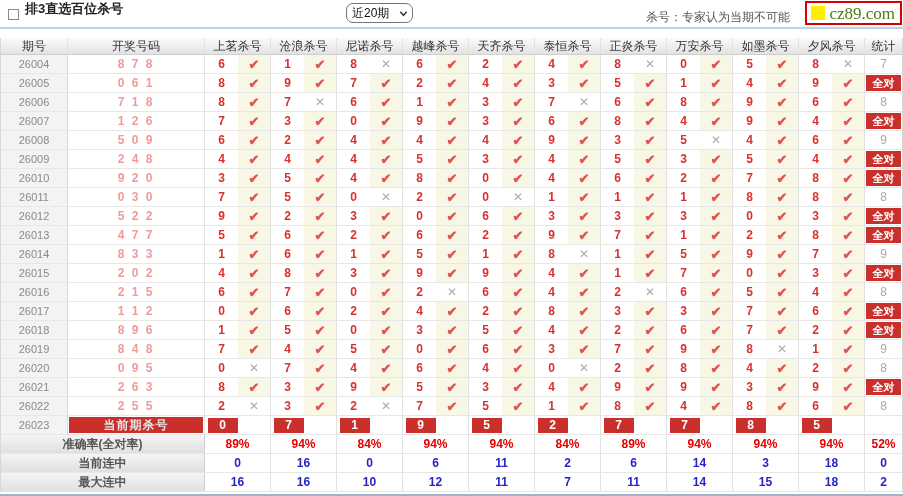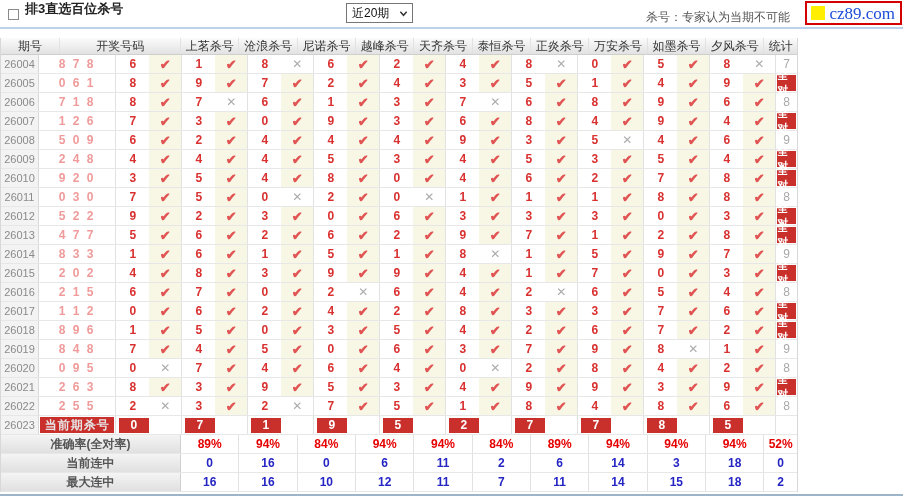--- a/index.html
+++ b/index.html
@@ -6,31 +6,31 @@
   body { background:#fff; }
   .wrap {
     position: relative; width: 903px; height: 496px; background:#fff;
     font-family: "Liberation Sans", sans-serif; overflow: hidden;
   }
   
   .topbar { position: relative; height: 29px; border-bottom: 2px solid #bcd2ea; background:#fff; }
   .cb { position:absolute; left:8px; top:9px; width:11px; height:11px; border:1px solid #8a8a8a; background:#fff; }
   .title { position:absolute; left:25px; top:0; font-size:13px; font-weight:bold; color:#222; }
   .select { position:absolute; left:346px; top:3px; width:67px; height:20px;
-    border:1px solid #767676; border-radius:0; background:#fff;
+    border:1px solid #767676; border-radius:7px; background:#fff;
     display:flex; align-items:center; justify-content:space-between;
     padding:0 4px 0 5px; font-size:12px; color:#111; cursor:default; }
   .chev { width:9px; height:9px; flex:none; }
   .note { position:absolute; right:113px; top:9px; font-size:12px; color:#555; white-space:nowrap; }
   .logo { position:absolute; right:1px; top:1px; height:24px; border:2px solid #d40000;
     background:#fff; display:flex; align-items:center; gap:4px; padding:0 5px 0 4px; }
   .logo .sq { width:14px; height:14px; background:#ffee00; }
-  .logo .txt { font-family:"Liberation Serif", serif; font-size:17px; color:#1d4ed8; line-height:1; }
+  .logo .txt { font-family:"Liberation Serif", serif; font-size:17px; color:#4d7c0f; line-height:1; }
   
-  .tbl { position:absolute; top:38px; left:0; width:798px;
+  .tbl { position:absolute; top:38px; left:0; width:903px;
     border-left:1px solid #d8d8d8; border-right:1px solid #d8d8d8; background:#fff; }
   .row { display:flex; height:19px; border-bottom:1px solid #e7e7e7; }
   .row.header { height:17px; background:linear-gradient(#fbfbfb,#e2e2e2); border-bottom:1px solid #cfcfcf; }
   .c { display:flex; align-items:center; justify-content:center; height:100%; border-right:1px solid #e2e2e2; }
   .w0 { width:67px; } .w1 { width:137px; } .we { width:66px; } .ws { width:37px; border-right:none; }
   .hc { font-size:12px; color:#333; }
   .period { background:#f3f3f3; color:#8a8a8a; font-size:11px; border-right:1px solid #d8d8d8; }
   .draw { color:#f09a9a; font-weight:bold; font-size:12px; letter-spacing:2px; }
   .exp { padding:0; justify-content:flex-start; }
   .num { width:33px; height:100%; display:flex; align-items:center; justify-content:center;

